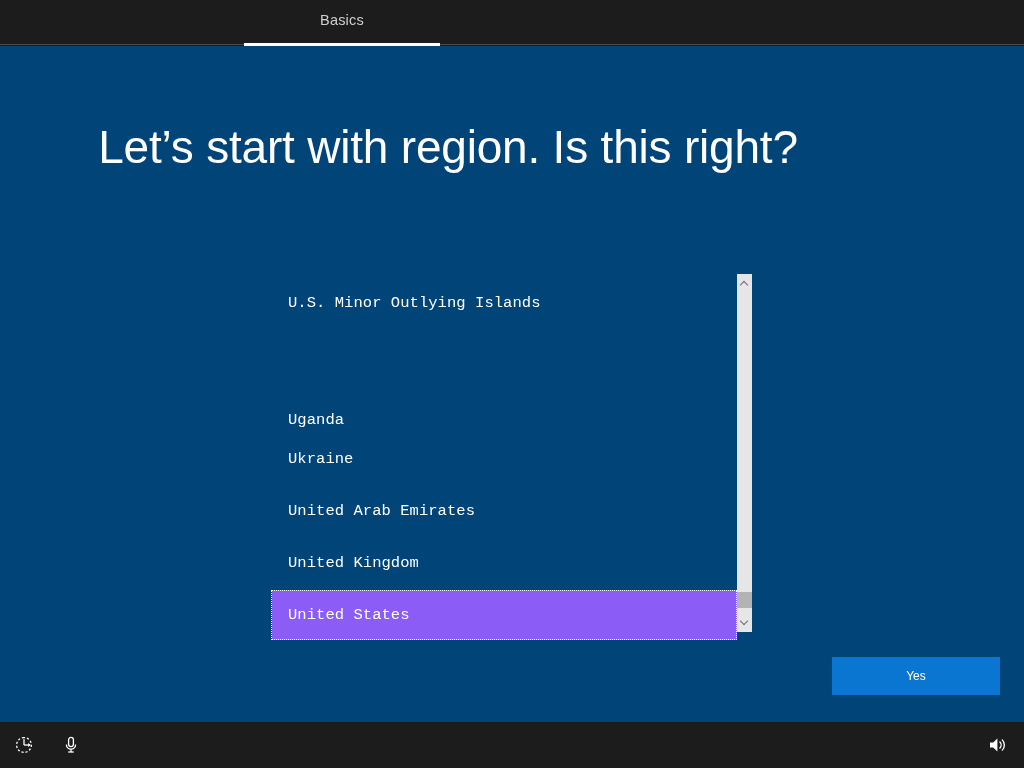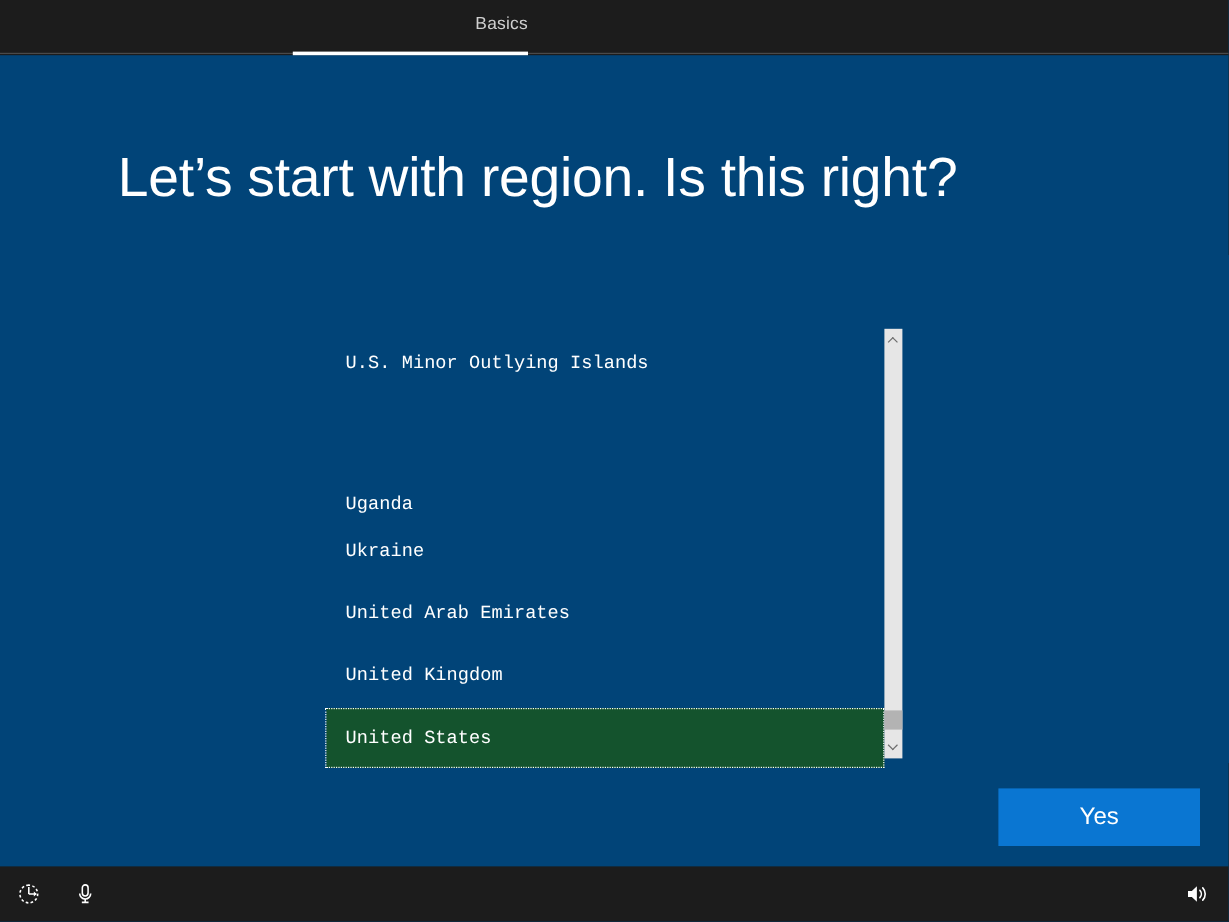--- a/index.html
+++ b/index.html
@@ -35,21 +35,21 @@
     height: 1px;
     background: #4a4a4a;
   }
   .tab {
     position: absolute;
     left: 244px; top: 0;
     width: 196px;
     height: 46px;
     display: flex;
     align-items: center;
-    justify-content: flex-end;
+    justify-content: center;
     box-sizing: border-box;
   }
   .tab-label {
     font-size: 14.5px;
     color: #cfcfcf;
     letter-spacing: 0.2px;
     line-height: 1;
     padding-bottom: 6px;
   }
   .tab-underline {
@@ -96,21 +96,21 @@
     display: flex;
     align-items: center;
     box-sizing: border-box;
     padding-left: 16px;
     color: #ffffff;
     font-size: 15.5px;
     font-weight: 400;
     letter-spacing: 0.05px;
   }
   .region-item.selected {
-    background: #14532d;
+    background: #8b5cf6;
   }
   .focus-ring {
     position: absolute;
     left: -1px;
     width: 466px;
     height: 50px;
     border: 1px dotted #ffffff;
     box-sizing: border-box;
     pointer-events: none;
   }
@@ -161,25 +161,25 @@
     height: 16px;
     background: #b3b3b3;
   }
 
   
   #yes-button {
     position: absolute;
     left: 832px;
     top: 657px;
     width: 168px;
-    height: 48px;
+    height: 38px;
     background: #0a76d2;
     border: none;
     color: #ffffff;
-    font-size: 20px;
+    font-size: 12px;
     font-family: "Liberation Sans", sans-serif;
     display: flex;
     align-items: center;
     justify-content: center;
     cursor: pointer;
     padding: 0;
   }
 
   
   #taskbar {

